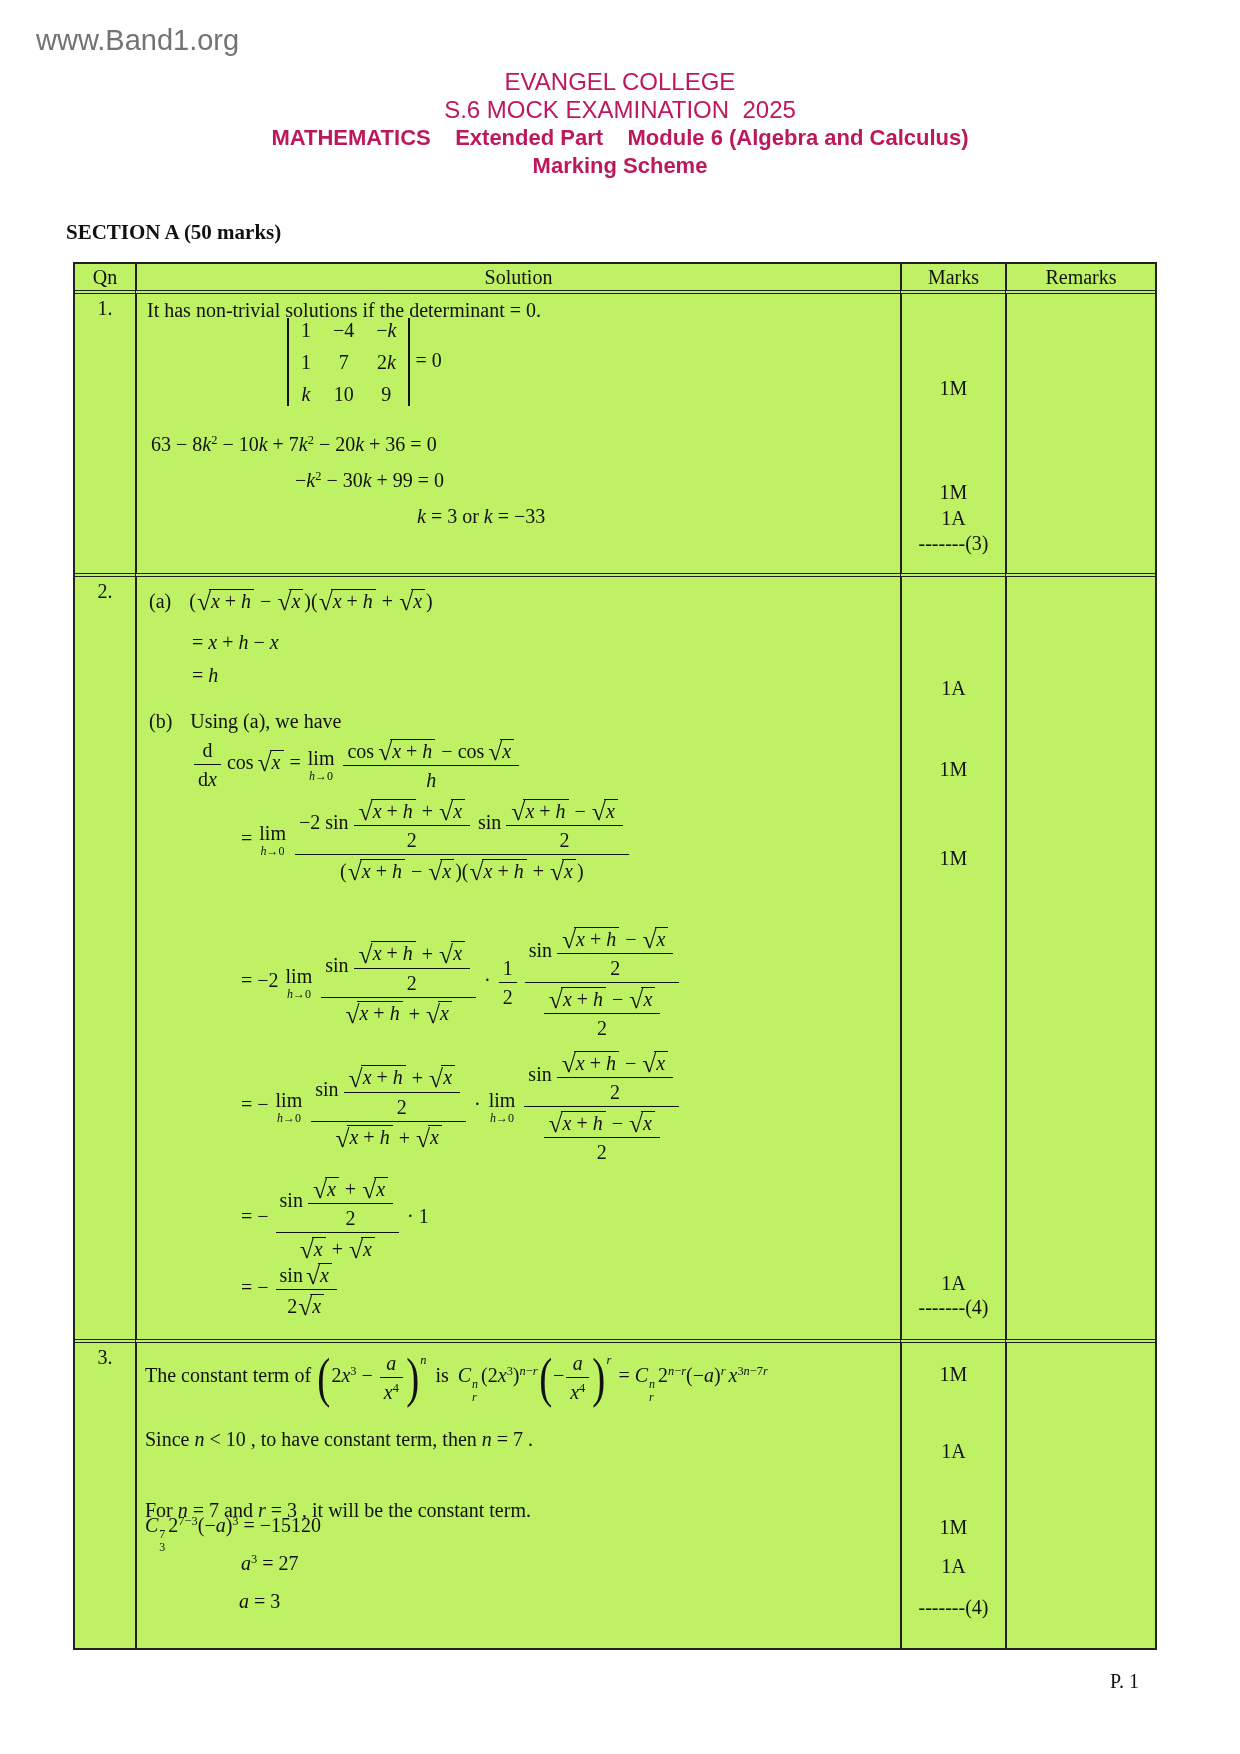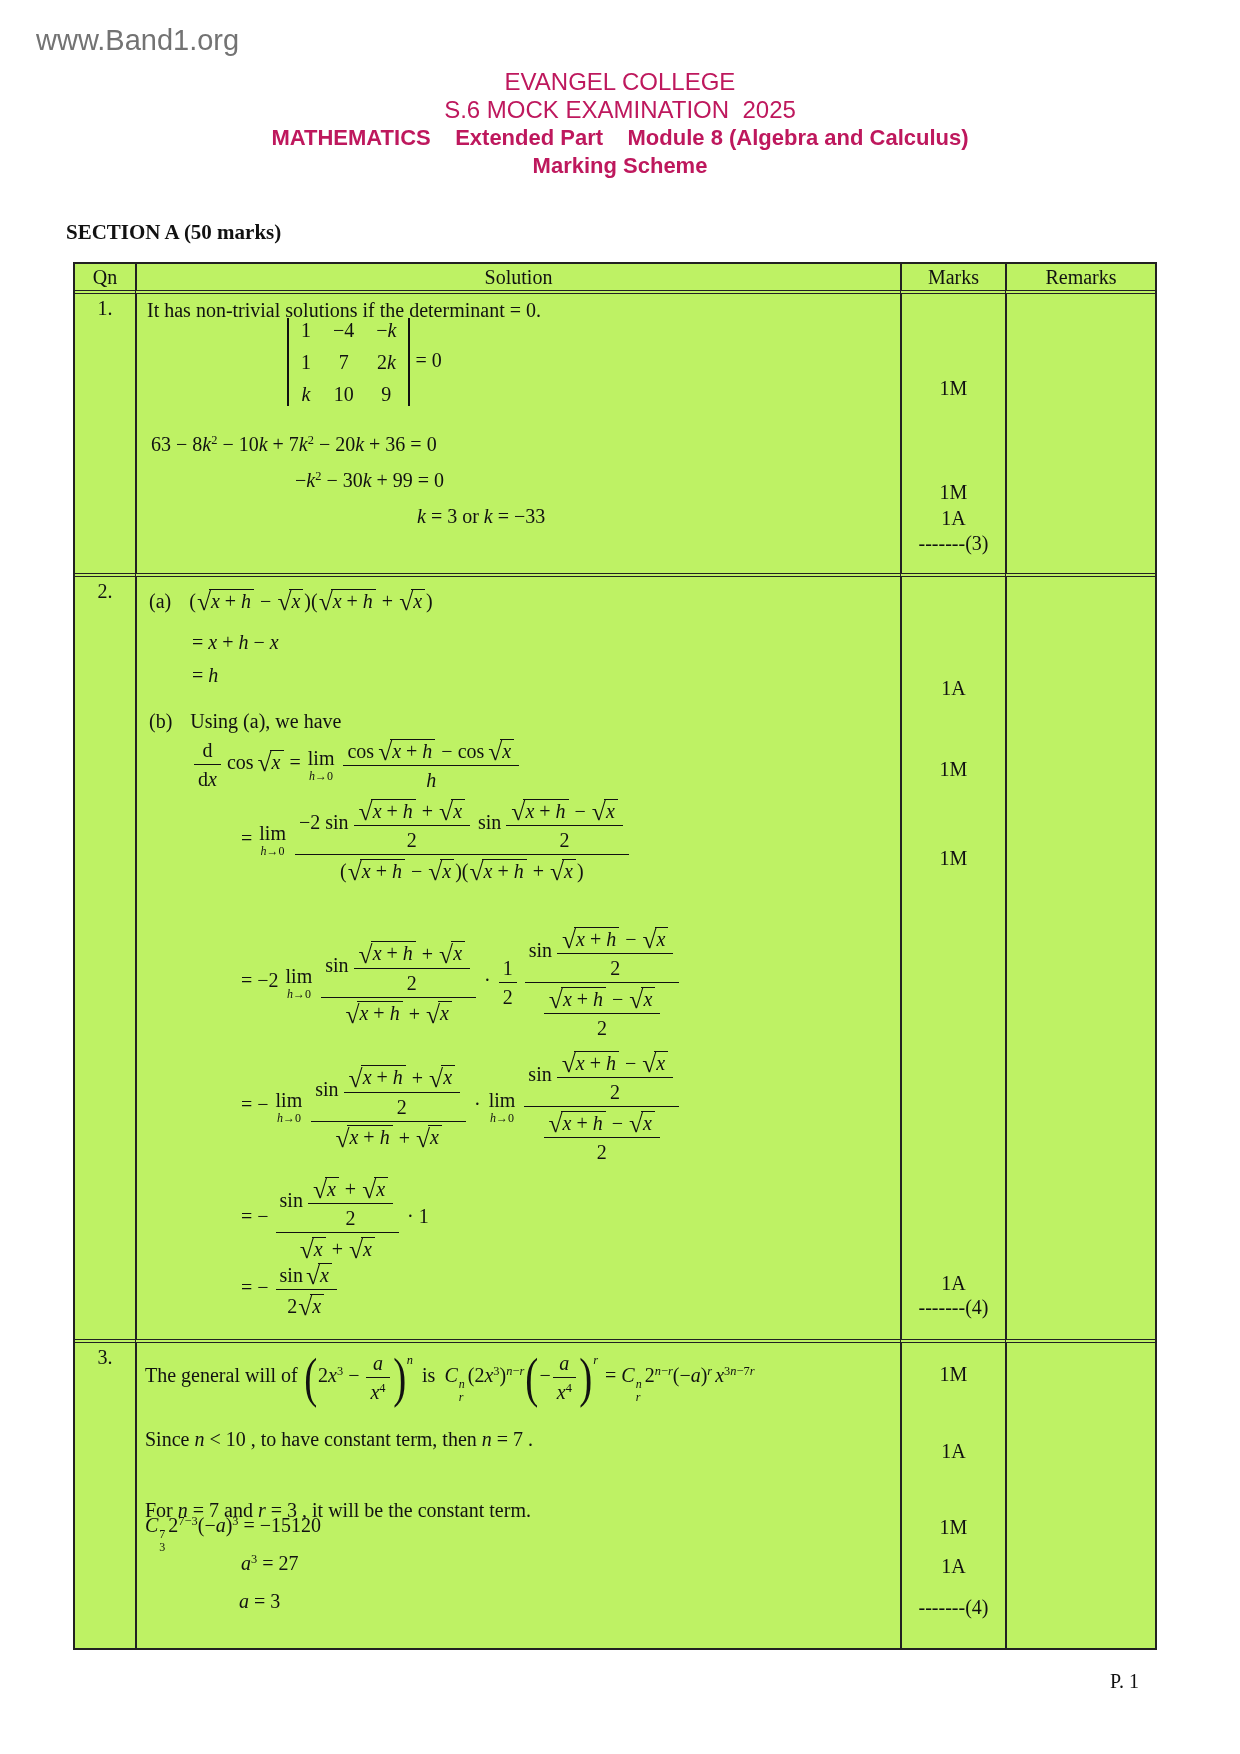--- a/index.html
+++ b/index.html
@@ -52,21 +52,21 @@
 </head>
 <body>
 
 <div class="page">
 
   <div class="watermark">www.Band1.org</div>
 
   <div class="titles">
     <div class="tline">EVANGEL COLLEGE</div>
     <div class="tline">S.6 MOCK EXAMINATION  2025</div>
-    <div class="tbold">MATHEMATICS    Extended Part    Module 8 (Algebra and Calculus)</div>
+    <div class="tbold">MATHEMATICS    Extended Part    Module 6 (Algebra and Calculus)</div>
     <div class="tbold">Marking Scheme</div>
   </div>
 
   <div class="section-title">SECTION A (50 marks)</div>
 
   <div class="mtable">
 
     <div class="cell hcell">Qn</div>
     <div class="cell hcell cl">Solution</div>
     <div class="cell hcell cl">Marks</div>
@@ -308,21 +308,21 @@
       <div class="mark" style="top:270px;">1M</div>
       <div class="mark" style="top:695px;">1A</div>
       <div class="mark" style="top:719px;">-------(4)</div>
     </div>
     <div class="cell ct cl"></div>
 
     <div class="cell ct">
       <div class="qn-label">3.</div>
     </div>
     <div class="cell ct cl">
-      <div class="line" style="left:8px; top:8px;"><span>The general will of</span><span class="hsp" style="width: 5px;"></span><span class="bigp">(</span><span>2</span><span class="it">x</span><sup class="msup"><span>3</span></sup><span> − </span><span class="frac">
+      <div class="line" style="left:8px; top:8px;"><span>The constant term of</span><span class="hsp" style="width: 5px;"></span><span class="bigp">(</span><span>2</span><span class="it">x</span><sup class="msup"><span>3</span></sup><span> − </span><span class="frac">
             <span class="num"><span class="it">a</span></span>
             <span class="den"><span class="it">x</span><sup class="msup"><span>4</span></sup></span>
           </span><span class="bigp">)</span><span class="hisup"><span class="it">n</span></span><span class="hsp" style="width: 9px;"></span><span>is</span><span class="hsp" style="width: 9px;"></span><span class="it">C</span><span class="stack">
             <span class="stt"><span class="it">n</span></span>
             <span class="stb"><span class="it">r</span></span>
           </span><span>(2</span><span class="it">x</span><sup class="msup"><span>3</span></sup><span>)</span><sup class="msup"><span class="it">n</span><span>−</span><span class="it">r</span></sup><span class="bigp">(</span><span>−</span><span class="frac">
             <span class="num"><span class="it">a</span></span>
             <span class="den"><span class="it">x</span><sup class="msup"><span>4</span></sup></span>
           </span><span class="bigp">)</span><span class="hisup"><span class="it">r</span></span><span class="hsp" style="width: 7px;"></span><span>= </span><span class="it">C</span><span class="stack">
             <span class="stt"><span class="it">n</span></span>

